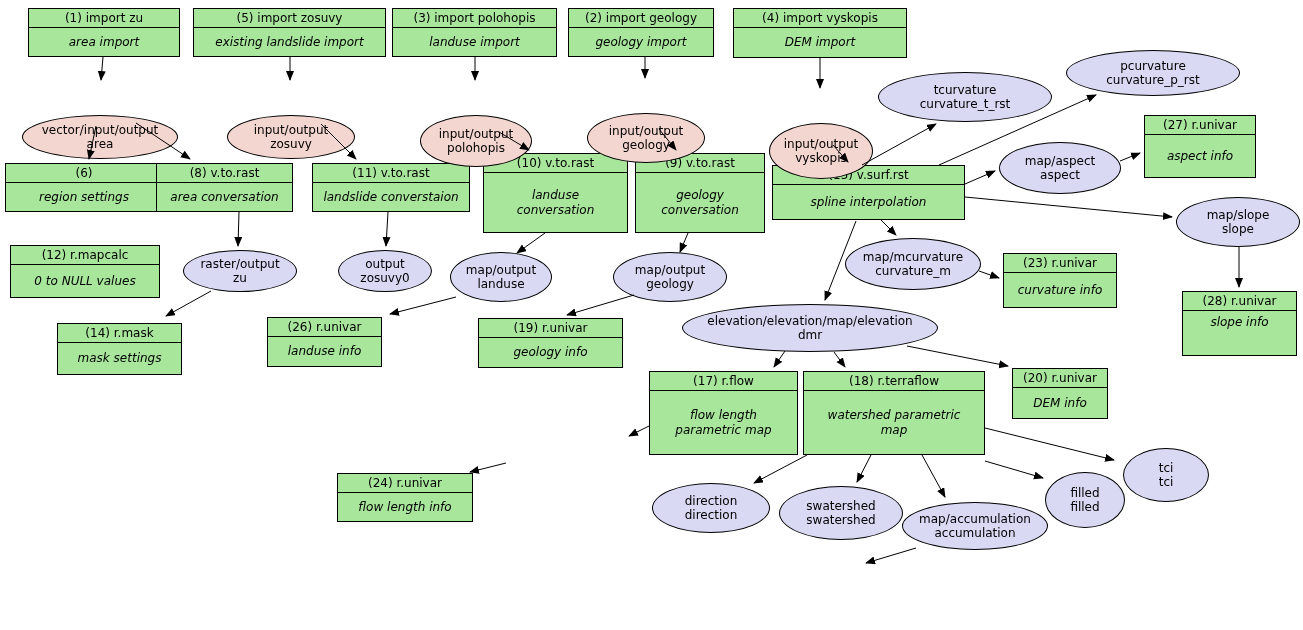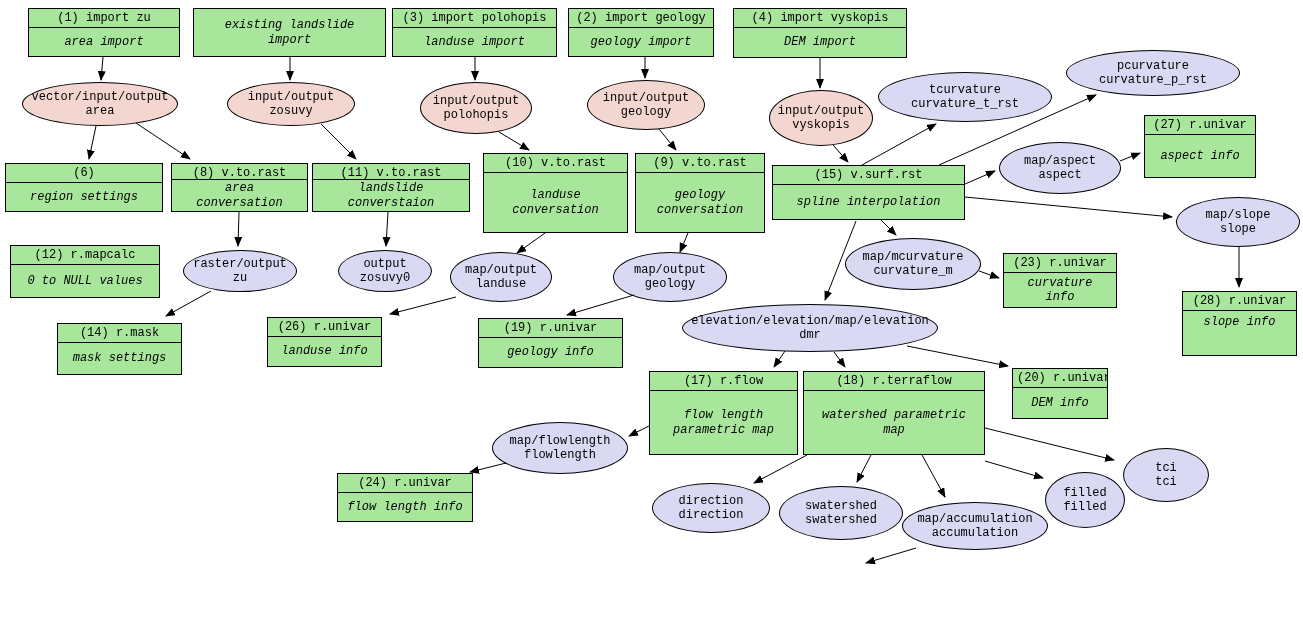--- a/index.html
+++ b/index.html
@@ -4,74 +4,75 @@
 <style>
   :root{
     --tool-fill:#a8e69c;
     --input-fill:#f4d6d0;
     --data-fill:#d9d9f4;
     --border:#000000;
     --bg:#ffffff;
   }
   html,body{margin:0;padding:0;background:#fff;}
   body{font-family:"DejaVu Sans","Liberation Sans",sans-serif;color:#000;}
-  .canvas{position:relative;width:1303px;height:630px;background:var(--bg);overflow:hidden;font-family:Liberation Mono, monospace;}
+  .canvas{position:relative;width:1303px;height:630px;background:var(--bg);overflow:hidden;}
   .tool{
     position:absolute;background:var(--tool-fill);border:1px solid var(--border);
     display:flex;flex-direction:column;box-sizing:border-box;font-size:12px;
   }
   .tool .t{
     border-bottom:1px solid var(--border);text-align:center;padding:2px 4px;
     white-space:nowrap;overflow:hidden;
   }
   .tool .d{
     flex:1;display:flex;align-items:center;justify-content:center;text-align:center;
     font-style:italic;padding:1px 9px;line-height:1.2;
   }
   .tool.narrow .d{padding:1px 14px;}
   .tool.topdesc .d{align-items:flex-start;padding-top:4px;}
   .ellipse{
     position:absolute;border:1px solid var(--border);border-radius:50%;
     display:flex;flex-direction:column;align-items:center;justify-content:center;
     text-align:center;font-size:12px;line-height:1.18;box-sizing:border-box;white-space:nowrap;
   }
-  .ellipse.input{background:var(--input-fill);}
+  .ellipse.input{background:var(--input-fill);margin-top:33px;}
   .ellipse.data{background:var(--data-fill);}
   svg.edges{position:absolute;left:0;top:0;pointer-events:none;}
   svg.edges line{stroke:var(--border);stroke-width:1;}
 </style>
 </head>
 <body>
 
 <div class="canvas">
 
   <div class="tool" style="left:28px;top:8px;width:152px;height:49px">
     <div class="t">(1) import zu</div>
     <div class="d">area import</div>
   </div>
   <div class="tool" style="left:193px;top:8px;width:193px;height:49px">
+    <div class="t">(5) import zosuvy</div>
     <div class="d">existing landslide import</div>
   </div>
   <div class="tool" style="left:392px;top:8px;width:165px;height:49px">
     <div class="t">(3) import polohopis</div>
     <div class="d">landuse import</div>
   </div>
   <div class="tool" style="left:568px;top:8px;width:146px;height:49px">
     <div class="t">(2) import geology</div>
     <div class="d">geology import</div>
   </div>
   <div class="tool" style="left:733px;top:8px;width:174px;height:50px">
     <div class="t">(4) import vyskopis</div>
     <div class="d">DEM import</div>
   </div>
   <div class="tool" style="left:5px;top:163px;width:158px;height:49px">
     <div class="t">(6)</div>
     <div class="d">region settings</div>
   </div>
-  <div class="tool" style="left:171px;top:163px;width:137px;height:49px">
+  <div class="tool" style="left:156px;top:163px;width:137px;height:49px">
     <div class="t">(8) v.to.rast</div>
     <div class="d">area conversation</div>
   </div>
   <div class="tool" style="left:312px;top:163px;width:158px;height:49px">
     <div class="t">(11) v.to.rast</div>
     <div class="d">landslide converstaion</div>
   </div>
   <div class="tool narrow" style="left:483px;top:153px;width:145px;height:80px">
     <div class="t">(10) v.to.rast</div>
     <div class="d">landuse conversation</div>
@@ -181,24 +182,20 @@
     <div>map/output</div>
     <div>landuse</div>
   </div>
   <div class="ellipse data" style="left:613px;top:252px;width:114px;height:50px">
     <div>map/output</div>
     <div>geology</div>
   </div>
   <div class="ellipse data" style="left:682px;top:304px;width:256px;height:48px">
     <div>elevation/elevation/map/elevation</div>
     <div>dmr</div>
-  </div>
-  <div class="ellipse data" style="left:492px;top:422px;width:136px;height:52px">
-    <div>map/flowlength</div>
-    <div>flowlength</div>
   </div>
   <div class="ellipse data" style="left:652px;top:483px;width:118px;height:50px">
     <div>direction</div>
     <div>direction</div>
   </div>
   <div class="ellipse data" style="left:779px;top:486px;width:124px;height:54px">
     <div>swatershed</div>
     <div>swatershed</div>
   </div>
   <div class="ellipse data" style="left:902px;top:502px;width:146px;height:48px">

